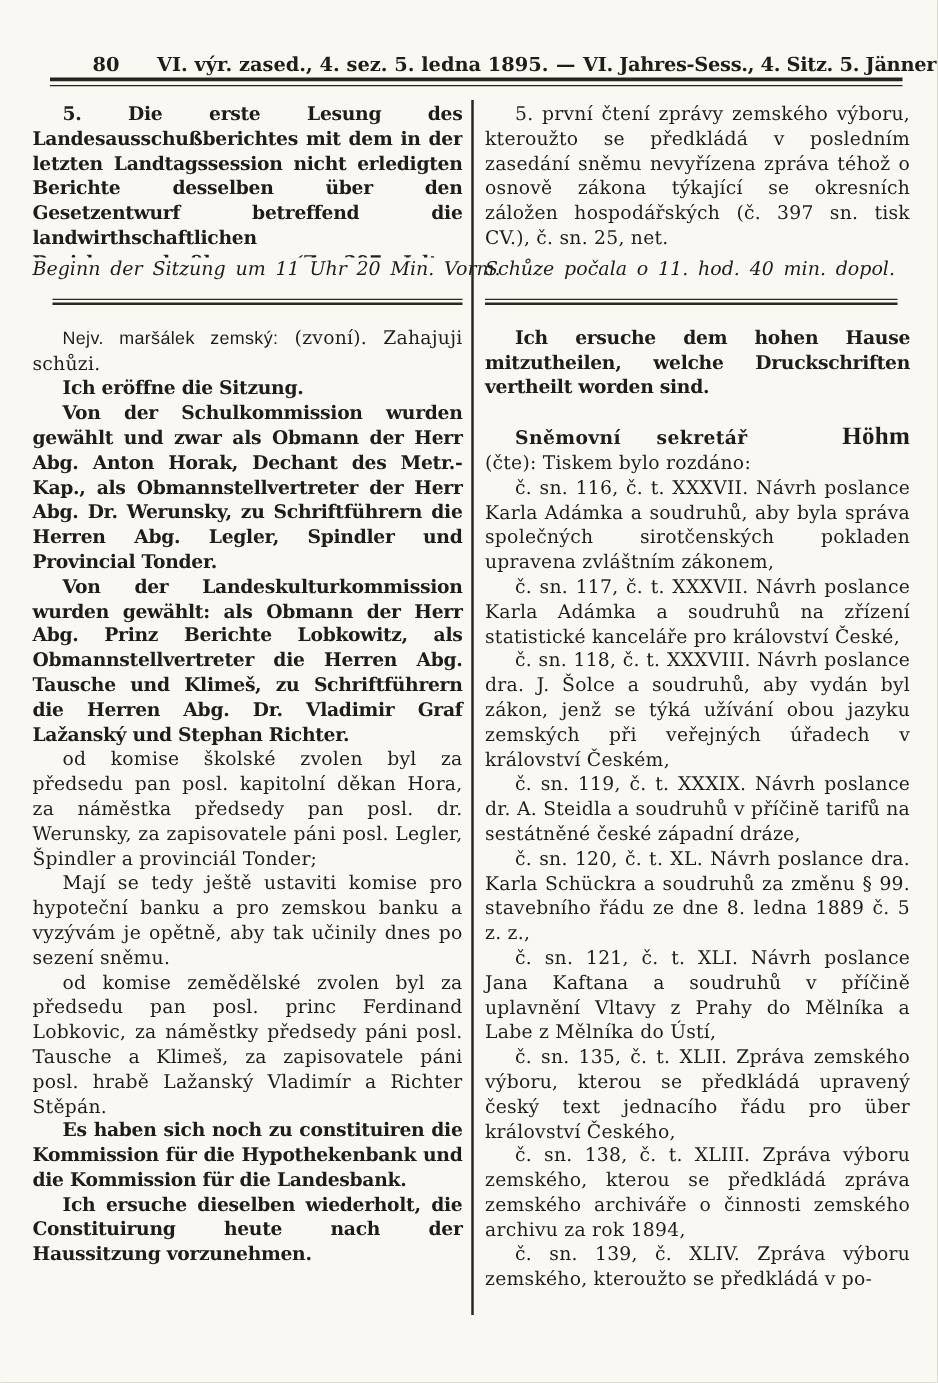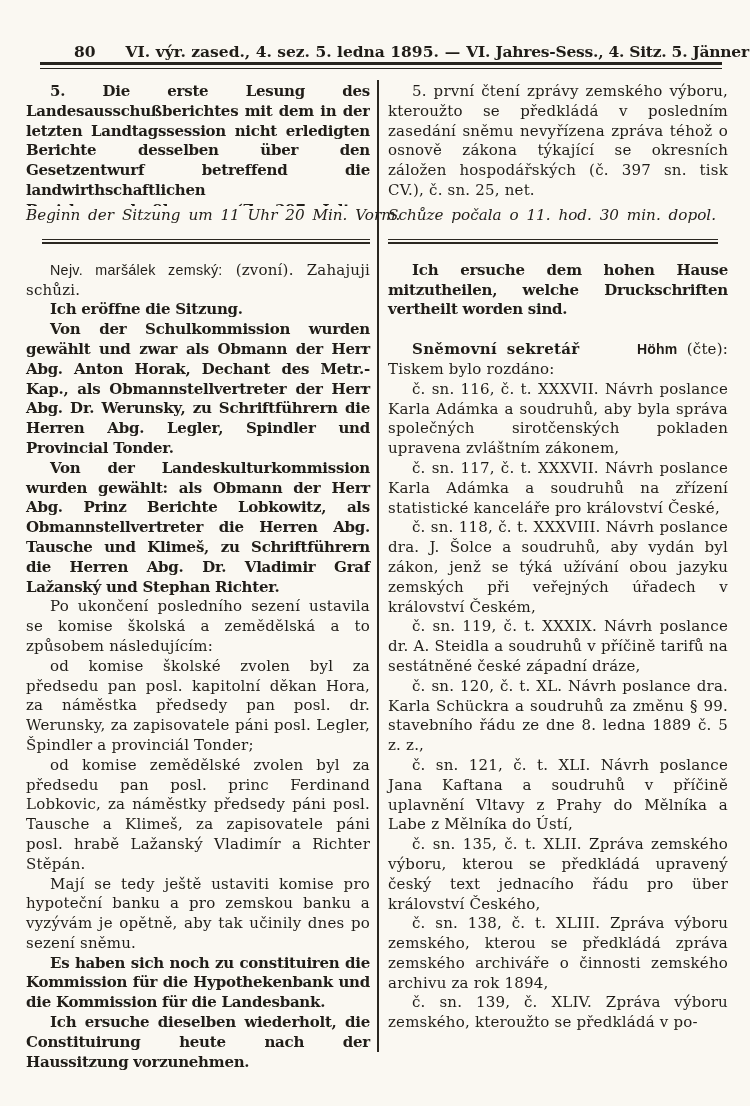--- a/index.html
+++ b/index.html
@@ -55,22 +55,22 @@
   .colrule-left{margin-left:16px;}
   .colrule-right{margin-right:10px;}
   .body{margin-top:17px;}
   .speaker{
     font-family:"Liberation Sans", sans-serif;
     font-weight:normal;font-size:14.3px;letter-spacing:0.3px;
   }
   .sec-p{margin-top:20px;}
   .sec-title{font-weight:bold;letter-spacing:0.3px;}
   .sec-name{
-    font-family:Liberation Sans, sans-serif;
-    font-weight:bold;font-size:14px;margin-left:48px;
+    font-family:Liberation Serif, serif;
+    font-weight:bold;font-size:20px;margin-left:48px;
   }
 </style>
 </head>
 <body>
 
 <div class="page">
 
   <div class="header">
     <span class="pagenum">80</span>
     <span class="htitles">
@@ -87,35 +87,34 @@
     <div class="top-section">
       <p class="p de">5. Die erste Lesung des Landesausschußberichtes mit dem in der letzten Landtagssession nicht erledigten Berichte desselben über den Gesetzentwurf betreffend die landwirthschaftlichen Bezirksvorschußkassen (Z. 397 Ldtg., Druck CV.); Ldtg.-Z. 25, ungedruckt.</p>
     </div>
     <p class="opening">Beginn der Sitzung um 11 Uhr 20 Min. Vorm.</p>
     <div class="colrule colrule-left"></div>
     <div class="body">
       <p class="p cs"><span class="speaker">Nejv. maršálek zemský:</span><span> (zvoní). Zahajuji schůzi.</span></p>
       <p class="p de">Ich eröffne die Sitzung.</p>
       <p class="p de">Von der Schulkommission wurden gewählt und zwar als Obmann der Herr Abg. Anton Horak, Dechant des Metr.-Kap., als Obmannstellvertreter der Herr Abg. Dr. Werunsky, zu Schriftführern die Herren Abg. Legler, Spindler und Provincial Tonder.</p>
       <p class="p de">Von der Landeskulturkommission wurden gewählt: als Obmann der Herr Abg. Prinz Berichte Lobkowitz, als Obmannstellvertreter die Herren Abg. Tausche und Klimeš, zu Schriftführern die Herren Abg. Dr. Vladimir Graf Lažanský und Stephan Richter.</p>
-      <p class="p cs">Po ukončení posledního sezení ustavila se komise školská a zemědělská a to způsobem následujícím:</p>
       <p class="p cs">od komise školské zvolen byl za předsedu pan posl. kapitolní děkan Hora, za náměstka předsedy pan posl. dr. Werunsky, za zapisovatele páni posl. Legler, Špindler a provinciál Tonder;</p>
+      <p class="p cs">Mají se tedy ještě ustaviti komise pro hypoteční banku a pro zemskou banku a vyzývám je opětně, aby tak učinily dnes po sezení sněmu.</p>
       <p class="p cs">od komise zemědělské zvolen byl za předsedu pan posl. princ Ferdinand Lobkovic, za náměstky předsedy páni posl. Tausche a Klimeš, za zapisovatele páni posl. hrabě Lažanský Vladimír a Richter Stěpán.</p>
-      <p class="p cs">Mají se tedy ještě ustaviti komise pro hypoteční banku a pro zemskou banku a vyzývám je opětně, aby tak učinily dnes po sezení sněmu.</p>
       <p class="p de">Es haben sich noch zu constituiren die Kommission für die Hypothekenbank und die Kommission für die Landesbank.</p>
       <p class="p de">Ich ersuche dieselben wiederholt, die Constituirung heute nach der Haussitzung vorzunehmen.</p>
 
     </div>
   </div>
 
   <div class="col col-right">
     <div class="top-section">
       <p class="p cs">5. první čtení zprávy zemského výboru, kteroužto se předkládá v posledním zasedání sněmu nevyřízena zpráva téhož o osnově zákona týkající se okresních záložen hospodářských (č. 397 sn. tisk CV.), č. sn. 25, net.</p>
     </div>
-    <p class="opening">Schůze počala o 11. hod. 30 min. dopol.</p>
+    <p class="opening">Schůze počala o 11. hod. 40 min. dopol.</p>
     <div class="colrule colrule-right"></div>
     <div class="body">
       <p class="p de">Ich ersuche dem hohen Hause mitzutheilen, welche Druckschriften vertheilt worden sind.</p>
       <p class="p cs sec-p"><span class="sec-title">Sněmovní sekretář</span><span> </span><span class="sec-name">Höhm</span><span> (čte): Tiskem bylo rozdáno:</span></p>
       <p class="p cs">č. sn. 116, č. t. XXXVII. Návrh poslance Karla Adámka a soudruhů, aby byla správa společných sirotčenských pokladen upravena zvláštním zákonem,</p>
       <p class="p cs">č. sn. 117, č. t. XXXVII. Návrh poslance Karla Adámka a soudruhů na zřízení statistické kanceláře pro království České,</p>
       <p class="p cs">č. sn. 118, č. t. XXXVIII. Návrh poslance dra. J. Šolce a soudruhů, aby vydán byl zákon, jenž se týká užívání obou jazyku zemských při veřejných úřadech v království Českém,</p>
       <p class="p cs">č. sn. 119, č. t. XXXIX. Návrh poslance dr. A. Steidla a soudruhů v příčině tarifů na sestátněné české západní dráze,</p>
       <p class="p cs">č. sn. 120, č. t. XL. Návrh poslance dra. Karla Schückra a soudruhů za změnu § 99. stavebního řádu ze dne 8. ledna 1889 č. 5 z. z.,</p>
       <p class="p cs">č. sn. 121, č. t. XLI. Návrh poslance Jana Kaftana a soudruhů v příčině uplavnění Vltavy z Prahy do Mělníka a Labe z Mělníka do Ústí,</p>

